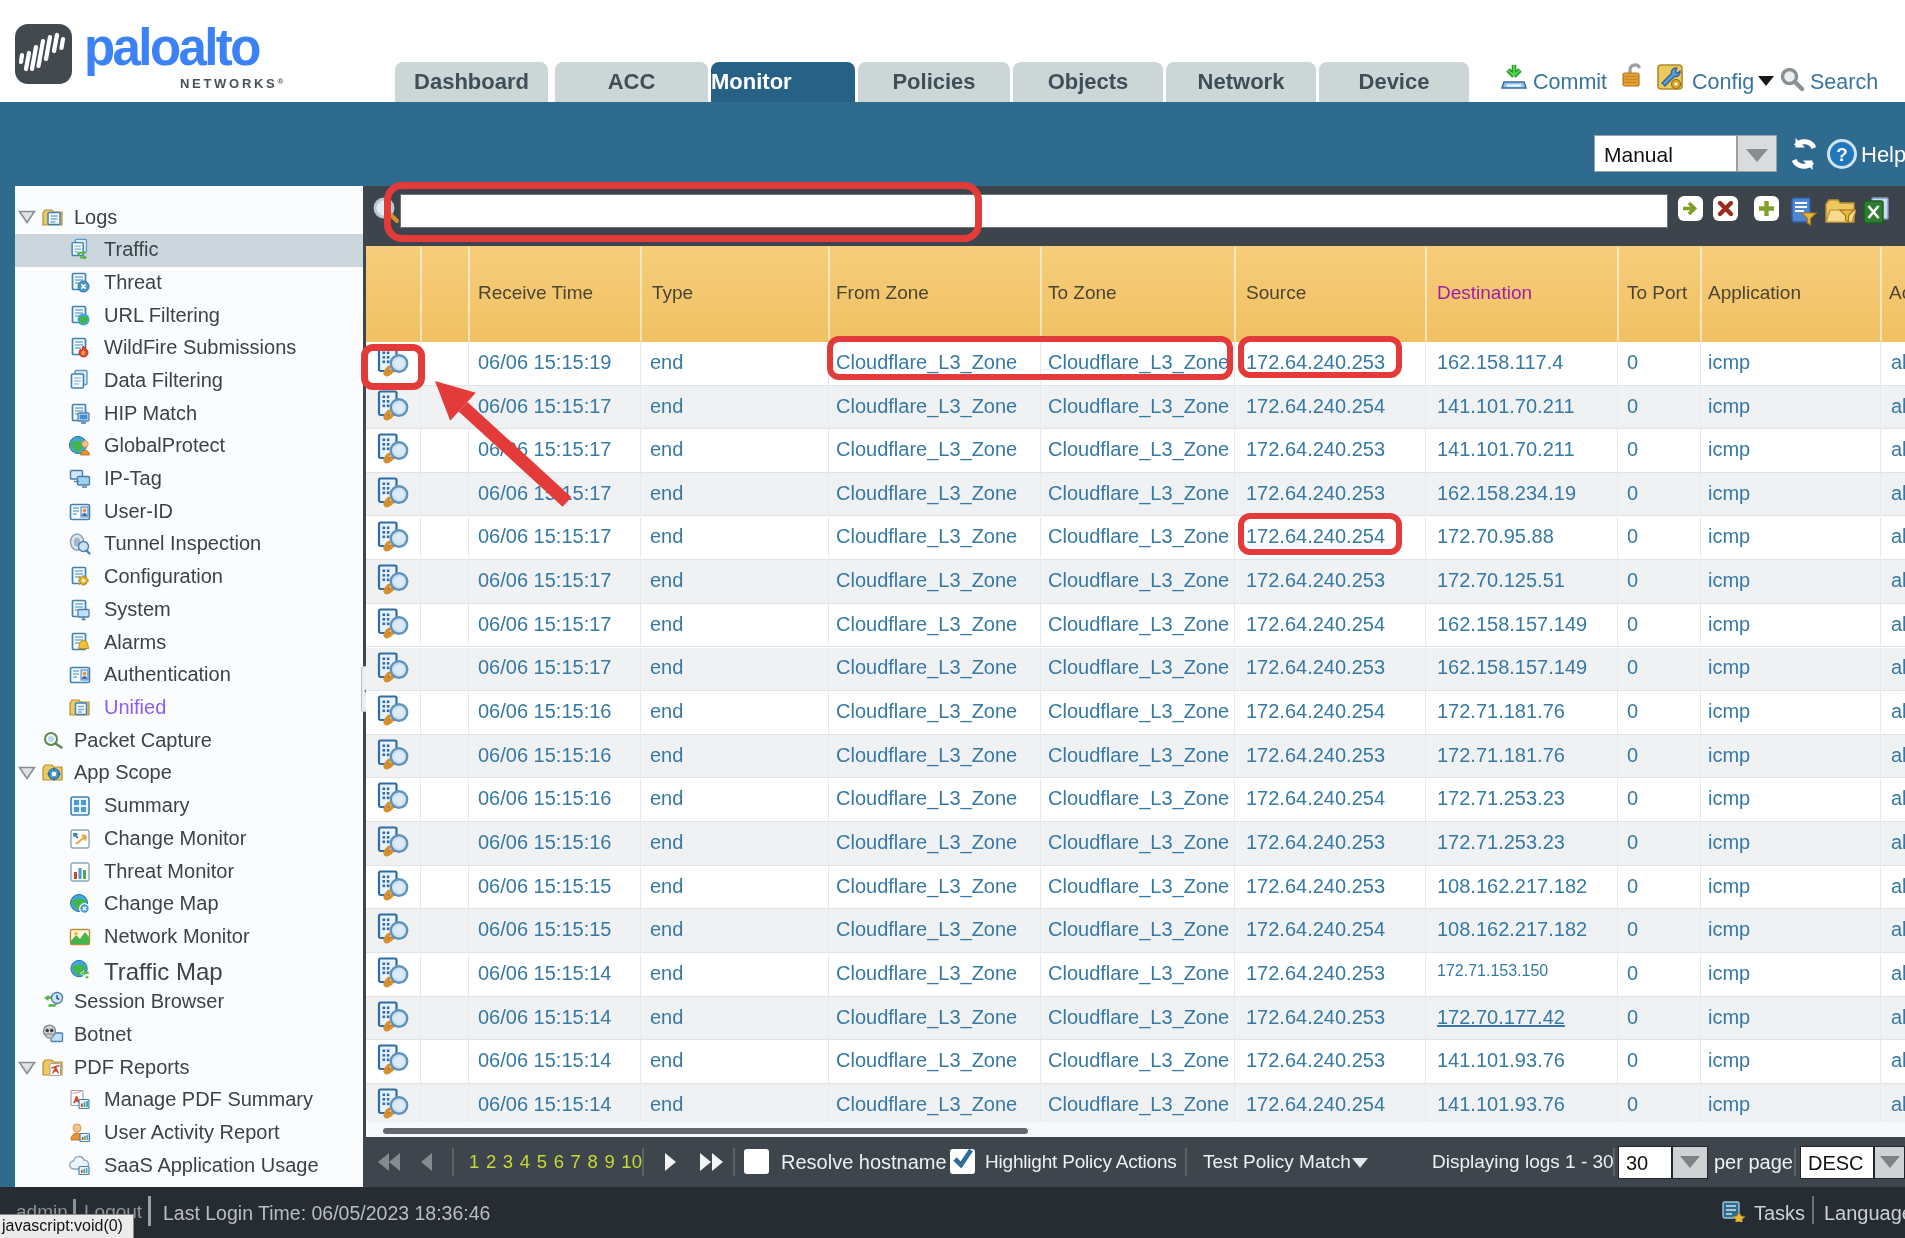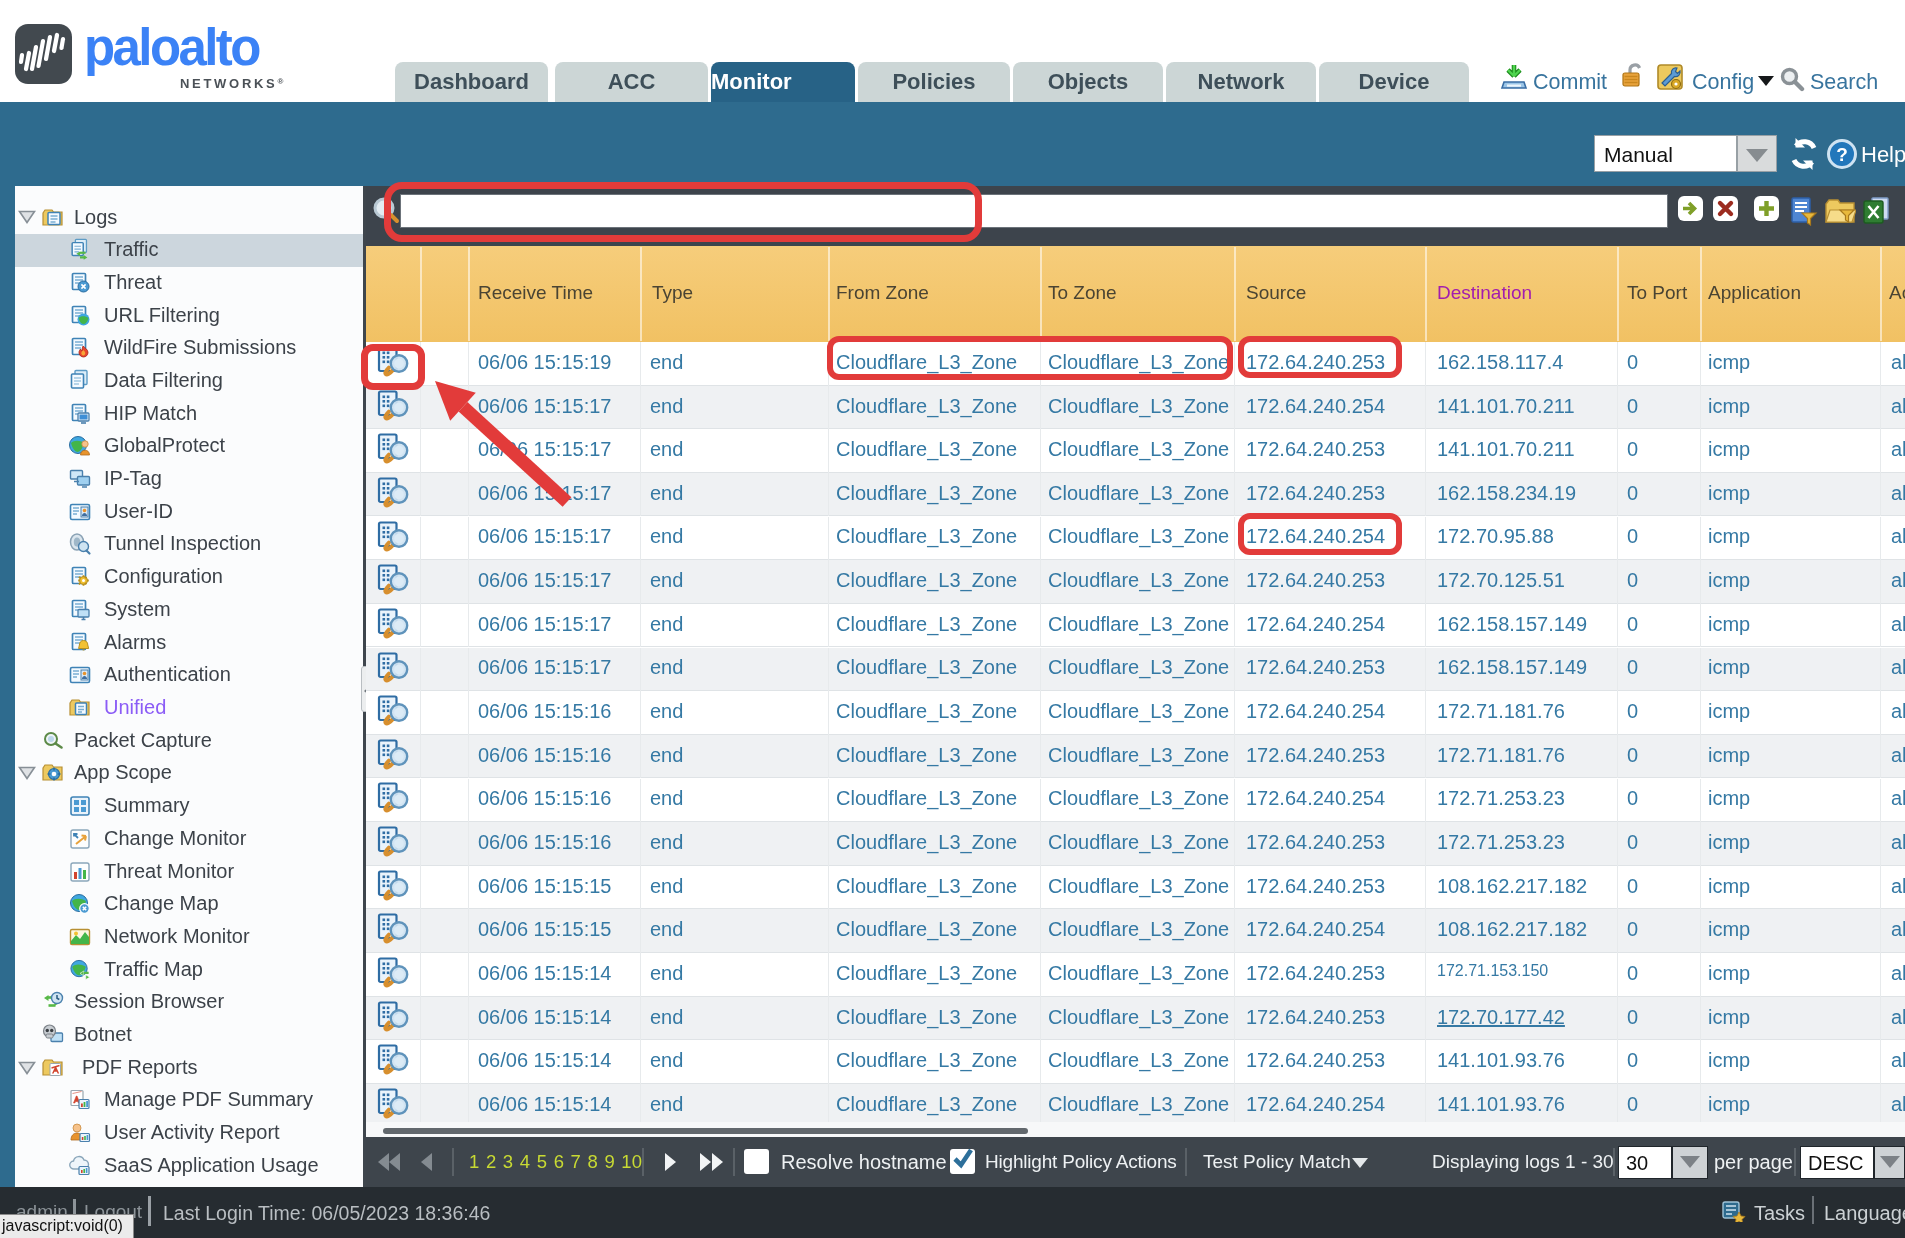--- a/index.html
+++ b/index.html
@@ -245,21 +245,21 @@
       <circle cx="8" cy="8.5" r="2" fill="#f2c132"></circle>
     </svg>
 <div class="ab" style="left:104px;top:925px;width:260px;height:26px;font-size:20px;color:#3c4249;white-space:nowrap">Network Monitor</div>
 <svg class="ab" style="left:68px;top:958px" width="24" height="24" viewBox="0 0 24 25">
       <circle cx="11" cy="11" r="8.5" fill="#3fa7e0" stroke="#2a6da0" stroke-width="1"></circle>
       <path d="M4 9c3-3 9-3 14 0-1.5 6-5 9-7 9s-5.5-3-7-9z" fill="#43b549"></path>
       <path d="M12 16l4-2.5v5z" fill="#57b847" stroke="#fff" stroke-width=".6"></path>
       <path d="M16 15.5h5" stroke="#57b847" stroke-width="2.4"></path>
       <path d="M22 20l-4 2.5v-5z" fill="#57b847" stroke="#fff" stroke-width=".6"></path>
     </svg>
-<div class="ab" style="left:104px;top:958px;width:260px;height:26px;font-size:20px;color:#3c4249;white-space:nowrap">Traffic Map</div>
+<div class="ab" style="left:104px;top:958px;width:260px;height:26px;font-size:24px;color:#3c4249;white-space:nowrap">Traffic Map</div>
 <svg class="ab" style="left:41px;top:990px" width="24" height="24" viewBox="0 0 24 24">
       <path d="M3 8l4.5-3v6z" fill="#57b847"></path>
       <path d="M7 7.5h7" stroke="#57b847" stroke-width="2.6"></path>
       <path d="M18 13l-4.5 3v-6z" fill="#57b847"></path>
       <path d="M7.5 15.5h7" stroke="#57b847" stroke-width="2.6"></path>
       <circle cx="16" cy="8" r="5.5" fill="#cfe4f2" stroke="#4a80ad" stroke-width="1.4"></circle>
       <path d="M16 5v3.2l2.3 1.3" stroke="#2a5a80" stroke-width="1.5" fill="none"></path>
     </svg>
 <div class="ab" style="left:74px;top:990px;width:260px;height:26px;font-size:20px;color:#3c4249;white-space:nowrap">Session Browser</div>
 <svg class="ab" style="left:41px;top:1023px" width="24" height="24" viewBox="0 0 24 24">
@@ -272,21 +272,21 @@
 <div class="ab" style="left:74px;top:1023px;width:260px;height:26px;font-size:20px;color:#3c4249;white-space:nowrap">Botnet</div>
 <svg class="ab" style="left:18px;top:1061px" width="18" height="14" viewBox="0 0 18 14">
       <polygon points="1.5,1.5 16.5,1.5 9,12.5" fill="#dfe2e5" stroke="#878f96" stroke-width="1.6"></polygon>
     </svg>
 <svg class="ab" style="left:41px;top:1056px" width="24" height="24" viewBox="0 0 24 24">
       <path d="M2 7l2-3h7l1.5 2H21v13H2z" fill="#edc95f" stroke="#b78f33" stroke-width="1.2"></path>
       <rect x="9" y="7.5" width="10.5" height="12" rx="1" fill="#fff" stroke="#9aa7b0" stroke-width="1"></rect>
       <path d="M11 17.5l3.2-7h.8l3.2 7h-1.6l-.7-1.7h-2.6l-.7 1.7z" fill="#d2452f"></path>
       <path d="M10.5 12l8-2.5" stroke="#d2452f" stroke-width="1.4"></path>
     </svg>
-<div class="ab" style="left:82px;top:1056px;width:260px;height:26px;font-size:20px;color:#3c4249;white-space:nowrap">PDF Reports</div>
+<div class="ab" style="left:74px;top:1056px;width:260px;height:26px;font-size:20px;color:#3c4249;white-space:nowrap">PDF Reports</div>
 <svg class="ab" style="left:68px;top:1088px" width="24" height="24" viewBox="0 0 24 24">
       <rect x="3" y="2.5" width="12" height="15" rx="1" fill="#fff" stroke="#9aa7b0" stroke-width="1.2"></rect>
       <path d="M4.5 5.5l9-2M5.5 15l2.8-7h.7l2.8 7h-1.4l-.6-1.5h-2.3l-.6 1.5z" fill="#d2452f" stroke="#d2452f" stroke-width=".6"></path>
       <rect x="11" y="11.5" width="10" height="9" rx="1" fill="#eaf3fb" stroke="#4a80ad" stroke-width="1.2"></rect>
       <rect x="13" y="15.5" width="1.8" height="3.5" fill="#d2452f"></rect>
       <rect x="15.6" y="14" width="1.8" height="5" fill="#43b549"></rect>
       <rect x="18.2" y="13" width="1.8" height="6" fill="#4b9ad2"></rect>
     </svg>
 <div class="ab" style="left:104px;top:1088px;width:260px;height:26px;font-size:20px;color:#3c4249;white-space:nowrap">Manage PDF Summary</div>
 <svg class="ab" style="left:68px;top:1121px" width="24" height="24" viewBox="0 0 24 24">

